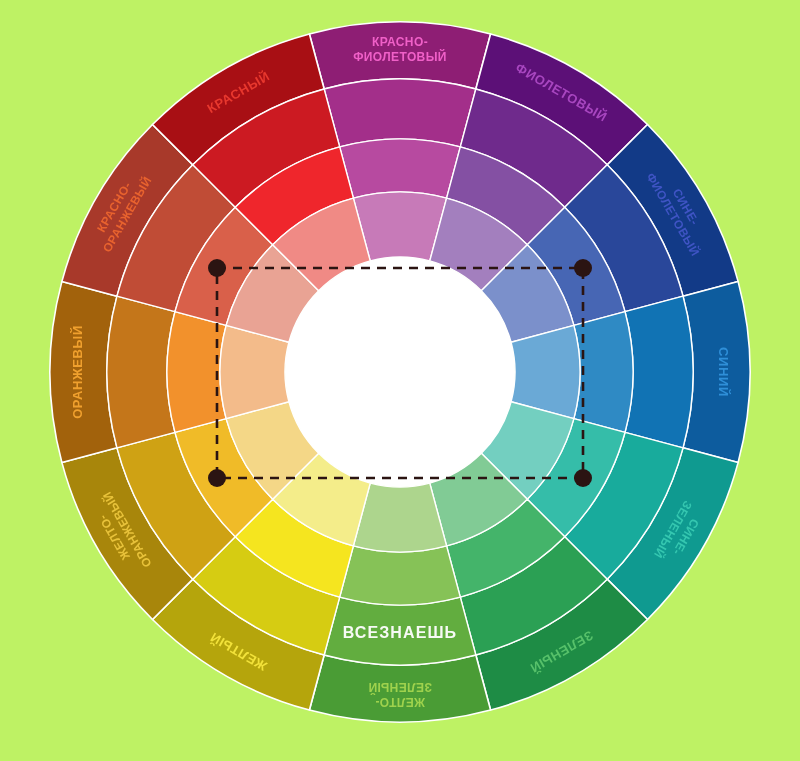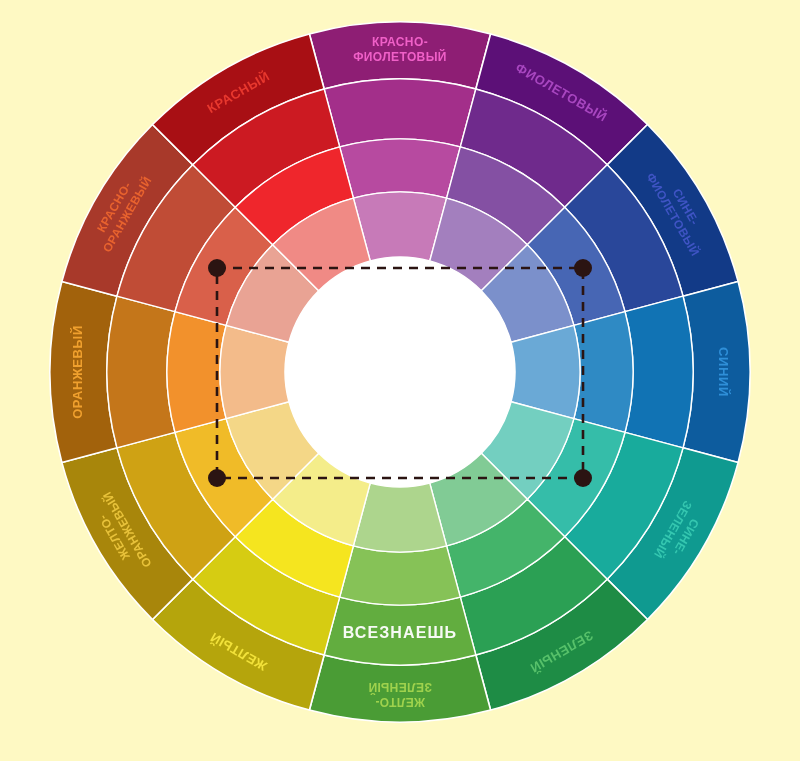--- a/index.html
+++ b/index.html
@@ -10,21 +10,21 @@
   body {
     width: 800px;
     height: 761px;
     font-family: "Liberation Sans", sans-serif;
     overflow: hidden;
   }
   #stage {
     position: relative;
     width: 800px;
     height: 761px;
-    background: #fef9c3;
+    background: #bef264;
   }
   #wheel-svg {
     position: absolute;
     left: 0;
     top: 0;
     width: 800px;
     height: 761px;
     display: block;
   }
   .seg-path {

